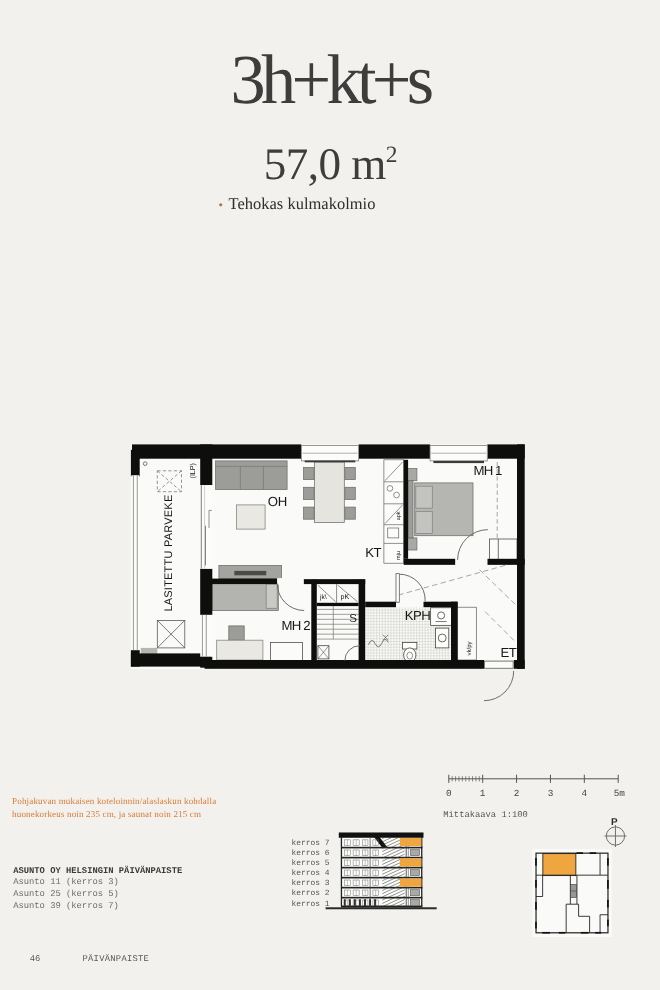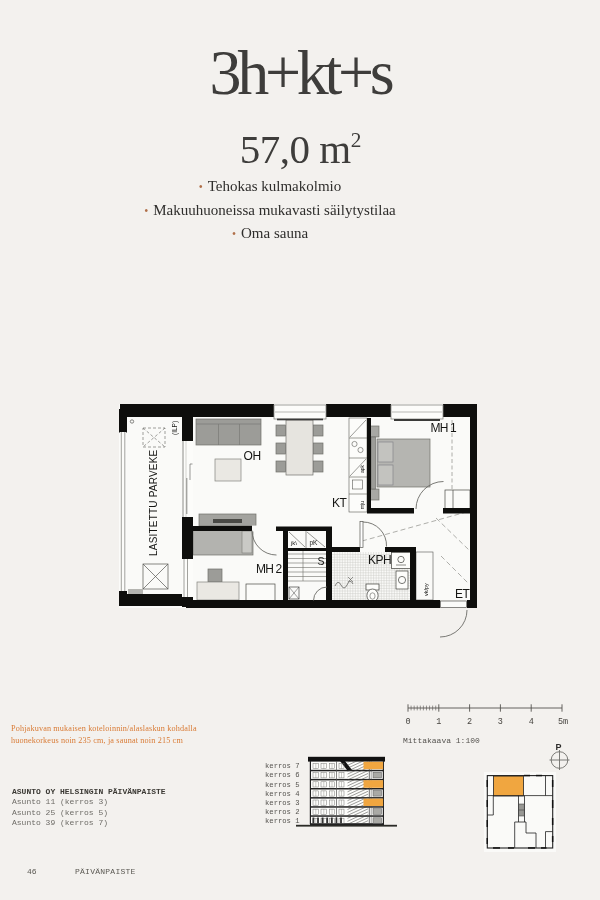--- a/index.html
+++ b/index.html
@@ -16,22 +16,20 @@
            font-family:"Liberation Serif",serif;color:#2f2e2c;font-size:15px;line-height:22.6px;}
   .bullets .b{color:#b06f48;margin-right:5px;font-size:11.5px;}
   .mono{font-family:"Liberation Mono",monospace;}
 </style>
 </head>
 <body>
 <div class="h1">3h+kt+s</div>
 <div class="h2">57,0&nbsp;m<sup>2</sup></div>
 <div class="bullets">
 <div><span class="b">•</span>Tehokas kulmakolmio</div>
-<div><span class="b">•</span>Makuuhuoneissa mukavasti säilytystilaa</div>
-<div><span class="b">•</span>Oma sauna</div>
 </div>
 <svg width="600" height="900" viewBox="0 0 600 900" font-family="Liberation Sans, sans-serif" style="position:absolute;top:0;left:0">
 
 <g>
 
  <rect x="119" y="404" width="358" height="204" fill="#fafaf8"></rect>
 
  <g stroke="#c9c9c4" stroke-width="0.45">
   <line x1="334.6" y1="552" x2="334.6" y2="600"></line>
   <line x1="337.2" y1="552" x2="337.2" y2="600"></line>

